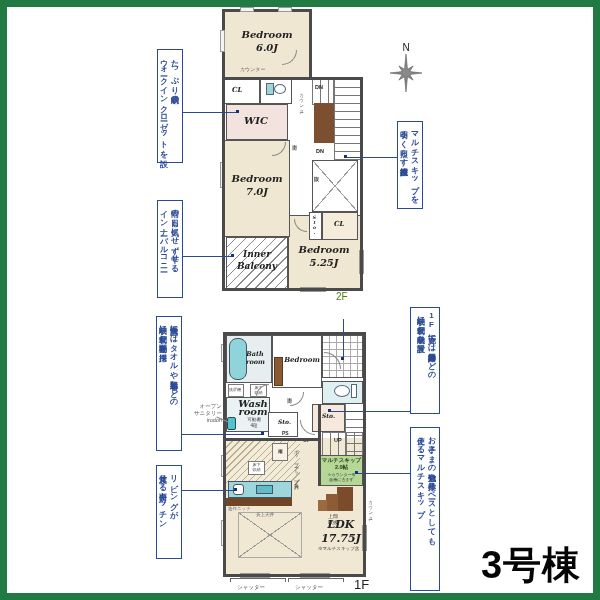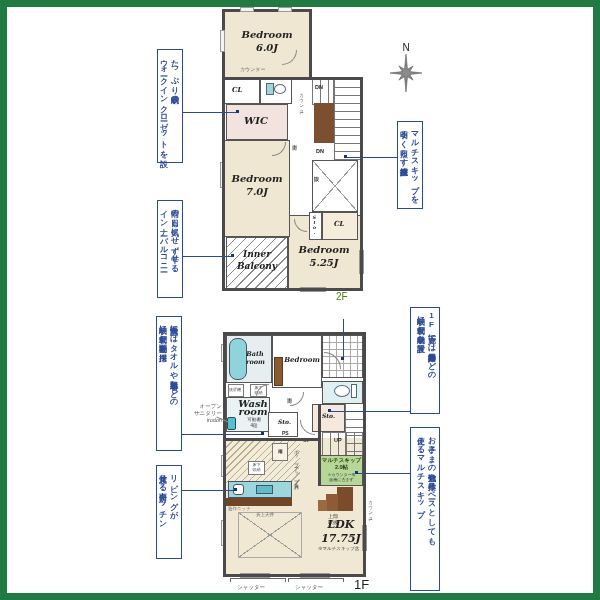--- a/index.html
+++ b/index.html
@@ -229,13 +229,14 @@
 irodori</div>
   <div class="lead" style="left:216px;top:419px;width:13px;height:1px;background:#888;transform:rotate(22deg);"></div>
 
   <div>
     <div class="t ctr" style="left:398px;top:42px;width:16px;font-size:10px;color:#222;">N</div>
     <svg class="abs" style="left:390px;top:54px;" width="32" height="40" viewBox="0 0 32 40">
       <polygon points="16,0 17.5,15.3 23.1,11.9 19.7,17.5 32,19 19.7,20.5 23.1,26.1 17.5,22.7 16,38 14.5,22.7 8.9,26.1 12.3,20.5 0,19 12.3,17.5 8.9,11.9 14.5,15.3" fill="#8a8a8a" stroke="#444" stroke-width="0.5"></polygon>
     </svg>
   </div>
 
+  <div class="t ctr" style="left:478px;top:545px;width:106px;font-size:38px;font-weight:800;color:#050505;letter-spacing:1px;">3号棟</div>
 </div>
 
 </body></html>

